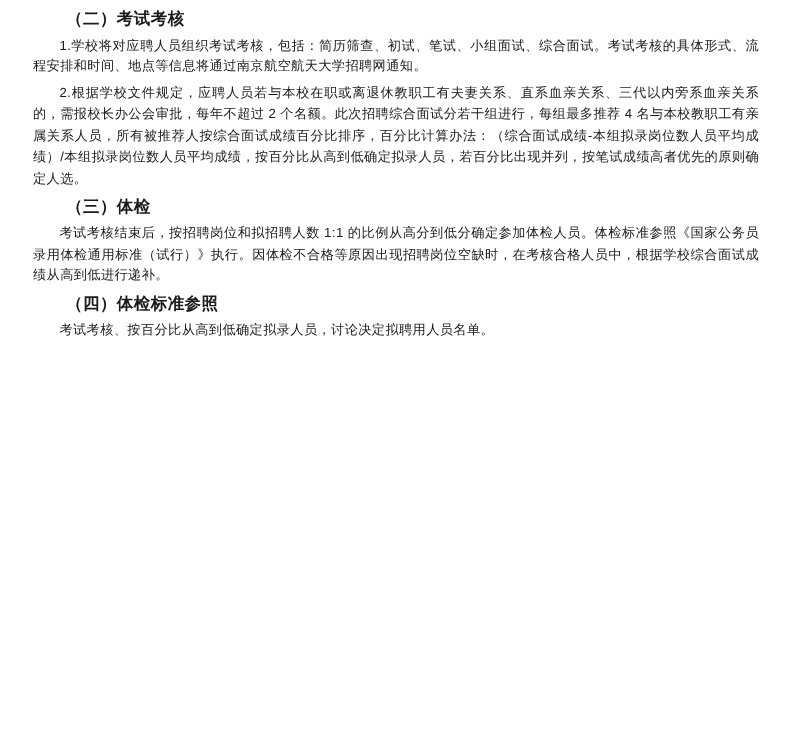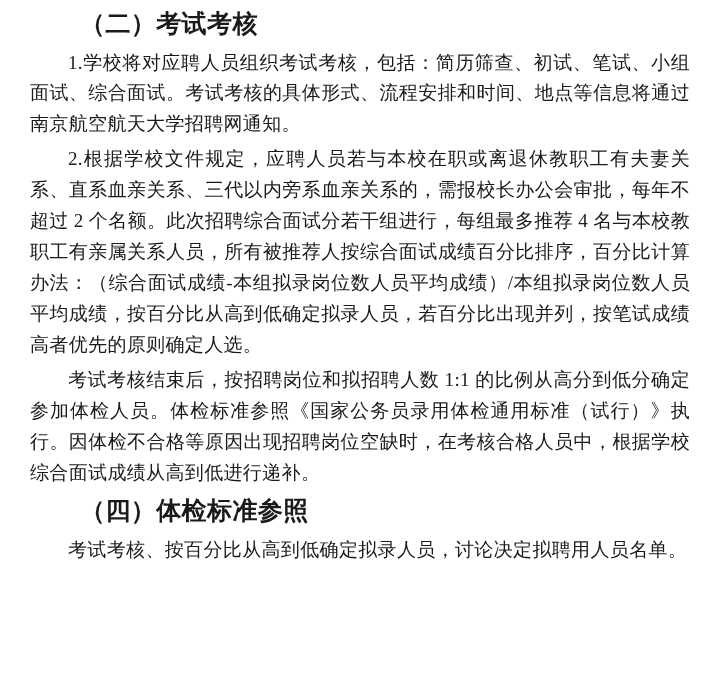--- a/index.html
+++ b/index.html
@@ -17,55 +17,56 @@
   .page {
     width: 718px;
     height: 687px;
     box-sizing: border-box;
     padding: 6px 28px 0 30px;
   }
   .doc-block {
     margin: 0;
   }
   .heading {
-    font-size: 25px;
+    font-size: 15px;
     font-weight: bold;
     line-height: 1.58;
     letter-spacing: 0.4px;
     text-indent: 2em;
     margin: 0 0 2px 0;
-    font-family: Liberation Mono, monospace;
+    font-family: Liberation Sans, sans-serif;
   }
   .para {
-    font-size: 19px;
+    font-size: 12px;
     line-height: 1.63;
     letter-spacing: 0.35px;
     text-indent: 2em;
     margin: 0 0 1px 0;
     text-align: justify;
     text-justify: inter-ideograph;
-    font-family: Liberation Serif, serif;
+    font-family: Liberation Sans, sans-serif;
   }
   .gap-sm { height: 3px; }
 </style>
 </head>
 <body>
 
 <div class="page">
 
   <div class="doc-block">
     <p class="heading">（二）考试考核</p>
     <p class="para">1.学校将对应聘人员组织考试考核，包括：简历筛查、初试、笔试、小组面试、综合面试。考试考核的具体形式、流程安排和时间、地点等信息将通过南京航空航天大学招聘网通知。</p>
     <div class="gap-sm"></div>
     <p class="para">2.根据学校文件规定，应聘人员若与本校在职或离退休教职工有夫妻关系、直系血亲关系、三代以内旁系血亲关系的，需报校长办公会审批，每年不超过 2 个名额。此次招聘综合面试分若干组进行，每组最多推荐 4 名与本校教职工有亲属关系人员，所有被推荐人按综合面试成绩百分比排序，百分比计算办法：（综合面试成绩-本组拟录岗位数人员平均成绩）/本组拟录岗位数人员平均成绩，按百分比从高到低确定拟录人员，若百分比出现并列，按笔试成绩高者优先的原则确定人选。</p>
   </div>
 
   <div class="gap-sm"></div>
 
   <div class="doc-block">
+    <p class="heading">（三）体检</p>
     <p class="para">考试考核结束后，按招聘岗位和拟招聘人数 1:1 的比例从高分到低分确定参加体检人员。体检标准参照《国家公务员录用体检通用标准（试行）》执行。因体检不合格等原因出现招聘岗位空缺时，在考核合格人员中，根据学校综合面试成绩从高到低进行递补。</p>
   </div>
 
   <div class="gap-sm"></div>
 
   <div class="doc-block">
     <p class="heading">（四）体检标准参照</p>
     <p class="para">考试考核、按百分比从高到低确定拟录人员，讨论决定拟聘用人员名单。</p>
   </div>
 

